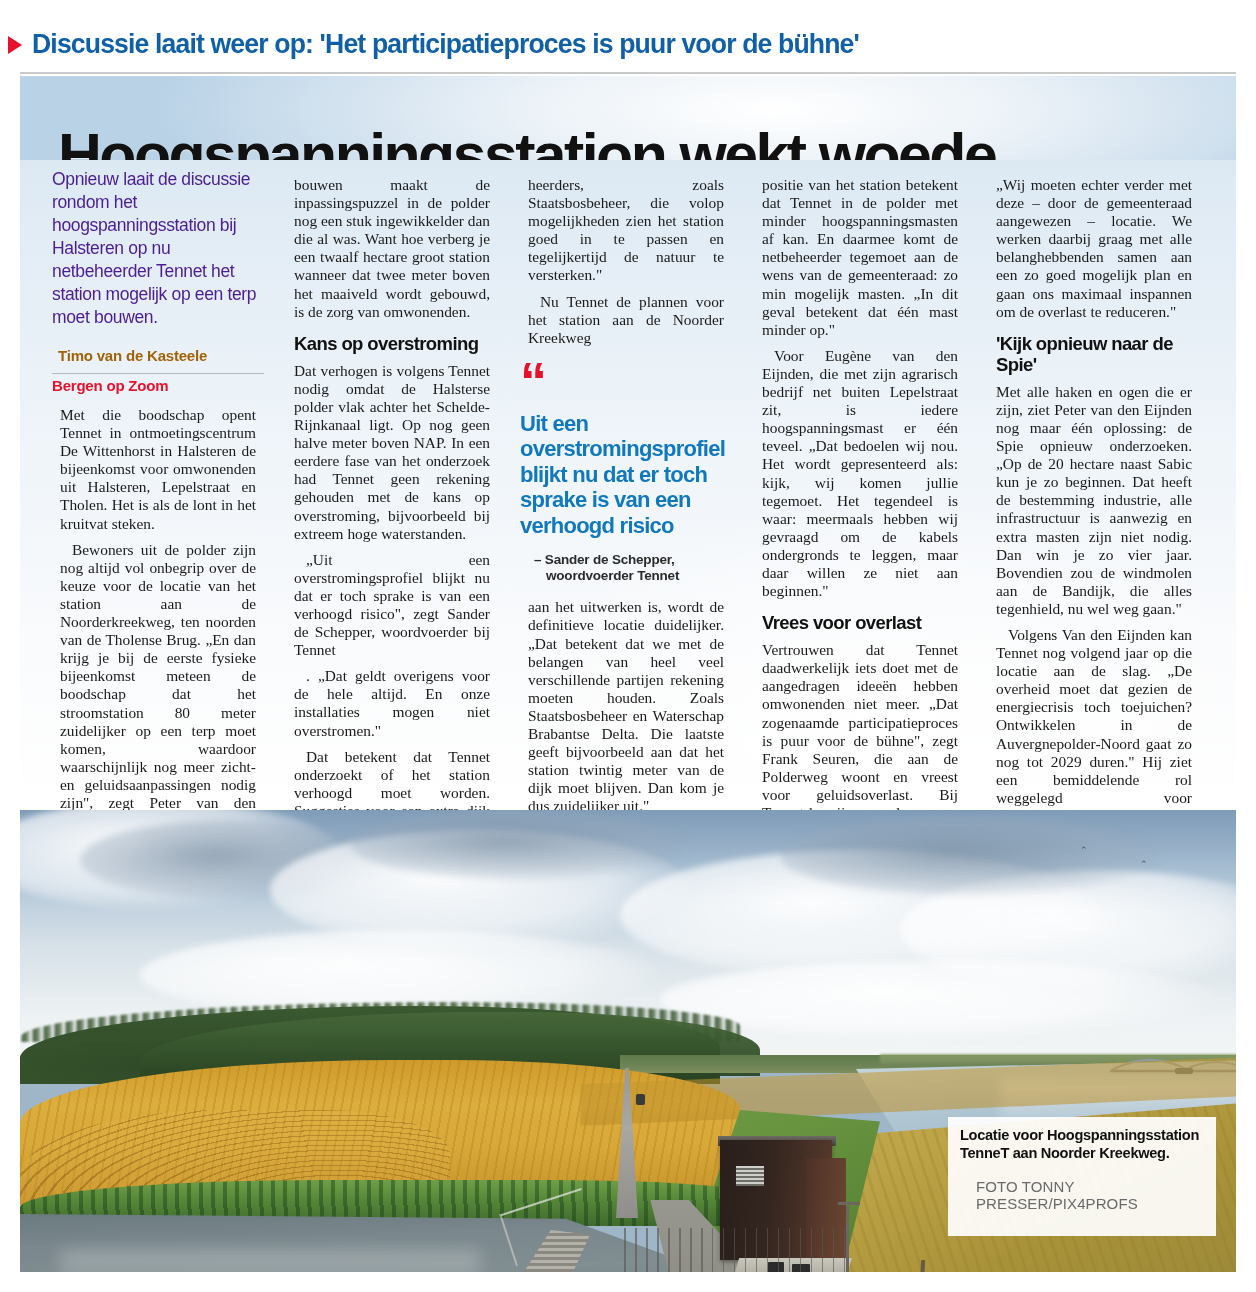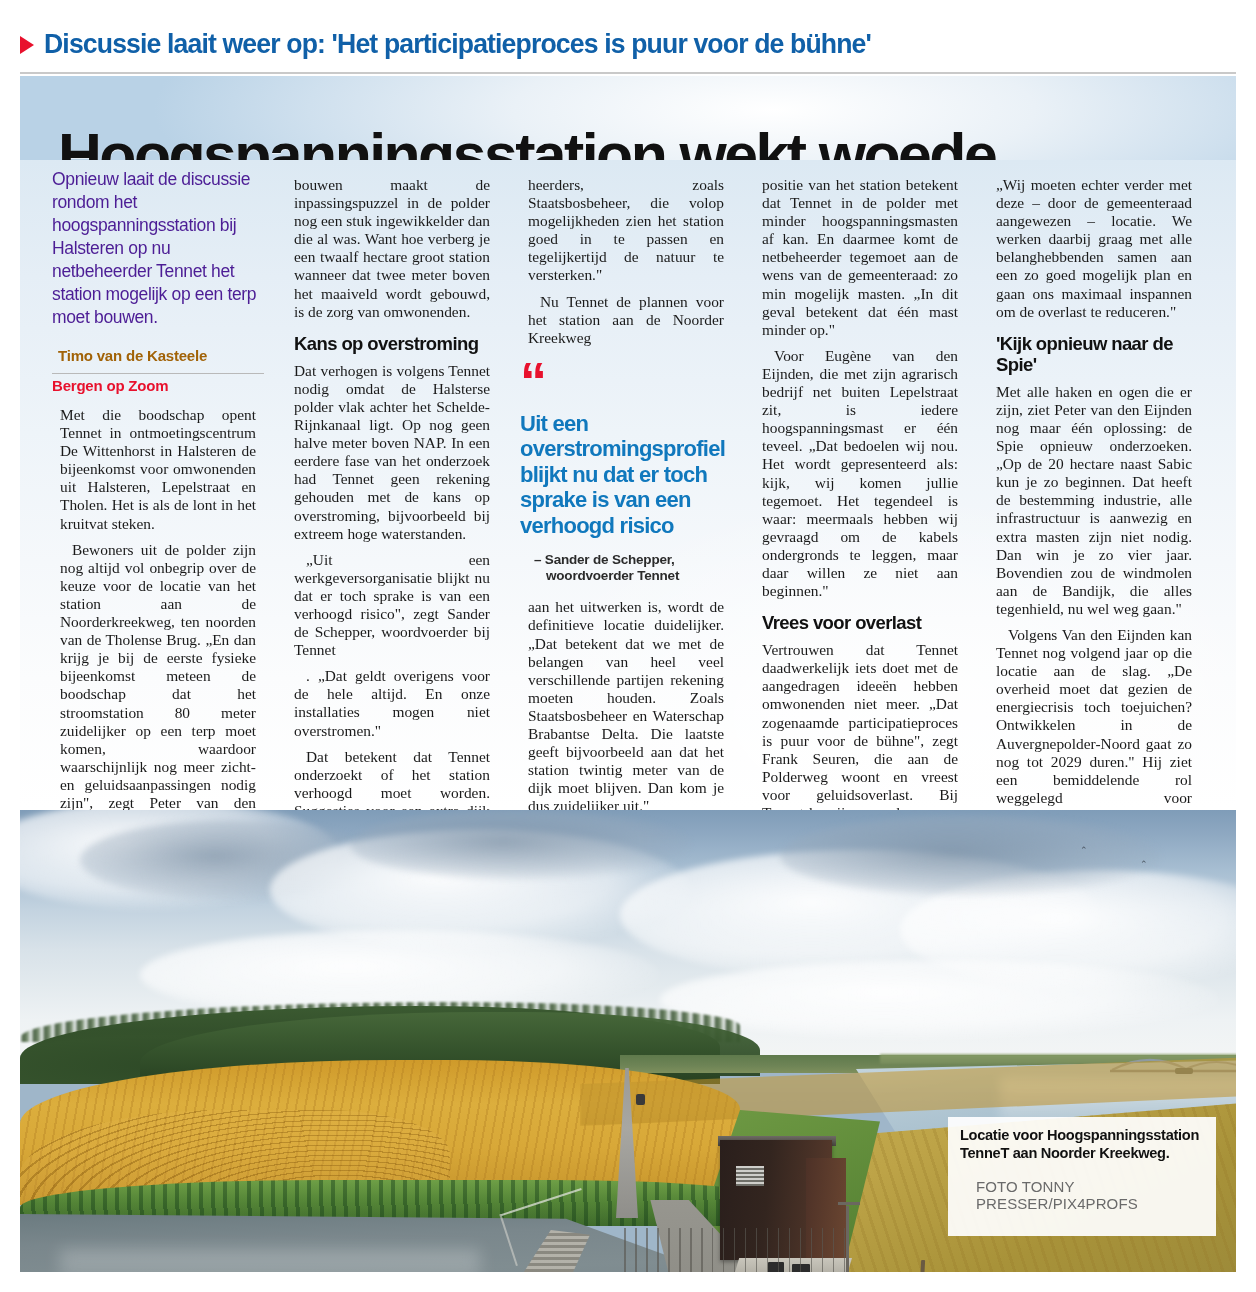--- a/index.html
+++ b/index.html
@@ -8,21 +8,21 @@
     width:1256px; height:1292px;
     background:#ffffff;
     font-family:"Liberation Serif", serif;
     overflow:hidden;
     position:relative;
   }
   .page { position:relative; width:1256px; height:1292px; background:#fff; }
 
   
   .kicker {
-    position:absolute; left:20px; top:24px; width:1216px; height:40px;
+    position:absolute; left:8px; top:24px; width:1216px; height:40px;
     display:flex; align-items:center; gap:10px;
   }
   .kicker-marker {
     width:0; height:0;
     border-top:9px solid transparent;
     border-bottom:9px solid transparent;
     border-left:14px solid #e8112d;
     flex:0 0 auto;
     margin-top:2px;
   }
@@ -416,21 +416,21 @@
       <p class="location">Bergen op Zoom</p>
       <p class="body noindent">Met die boodschap opent Tennet in ontmoetingscentrum De Wittenhorst in Halsteren de bijeenkomst voor omwonenden uit Halsteren, Lepelstraat en Tholen. Het is als de lont in het kruitvat steken.</p>
       <p class="body">Bewoners uit de polder zijn nog altijd vol onbegrip over de keuze voor de locatie van het station aan de Noorderkreekweg, ten noorden van de Tholense Brug. „En dan krijg je bij de eerste fysieke bijeenkomst meteen de boodschap dat het stroomstation 80 meter zuidelijker op een terp moet komen, waardoor waarschijnlijk nog meer zicht- en geluidsaanpassingen nodig zijn", zegt Peter van den Eijnden wonende aan de Kijkuit in Lepelstraat.</p>
       <p class="body">Het stroomstation op een terp</p>
     </div>
 
     <div class="col">
       <p class="body noindent">bouwen maakt de inpassingspuzzel in de polder nog een stuk ingewikkelder dan die al was. Want hoe verberg je een twaalf hectare groot station wanneer dat twee meter boven het maaiveld wordt gebouwd, is de zorg van omwonenden.</p>
       <h3 class="subhead">Kans op overstroming</h3>
       <p class="body noindent">Dat verhogen is volgens Tennet nodig omdat de Halsterse polder vlak achter het Schelde-Rijnkanaal ligt. Op nog geen halve meter boven NAP. In een eerdere fase van het onderzoek had Tennet geen rekening gehouden met de kans op overstroming, bijvoorbeeld bij extreem hoge waterstanden.</p>
-      <p class="body">„Uit een werkgeversorganisatie blijkt nu dat er toch sprake is van een verhoogd risico", zegt Sander de Schepper, woordvoerder bij Tennet</p>
+      <p class="body">„Uit een overstromingsprofiel blijkt nu dat er toch sprake is van een verhoogd risico", zegt Sander de Schepper, woordvoerder bij Tennet</p>
       <p class="body">. „Dat geldt overigens voor de hele altijd. En onze installaties mogen niet overstromen."</p>
       <p class="body">Dat betekent dat Tennet onderzoekt of het station verhoogd moet worden. Suggesties voor een extra dijk rondom het station worden daarin meegenomen. „We voeren gesprekken met belangenpartijen en gebiedsbe-</p>
     </div>
 
     <div class="col">
       <p class="body noindent">heerders, zoals Staatsbosbeheer, die volop mogelijkheden zien het station goed in te passen en tegelijkertijd de natuur te versterken."</p>
       <p class="body">Nu Tennet de plannen voor het station aan de Noorder Kreekweg</p>
 
       <div class="pullquote">
         <span class="pq-mark">“</span>

